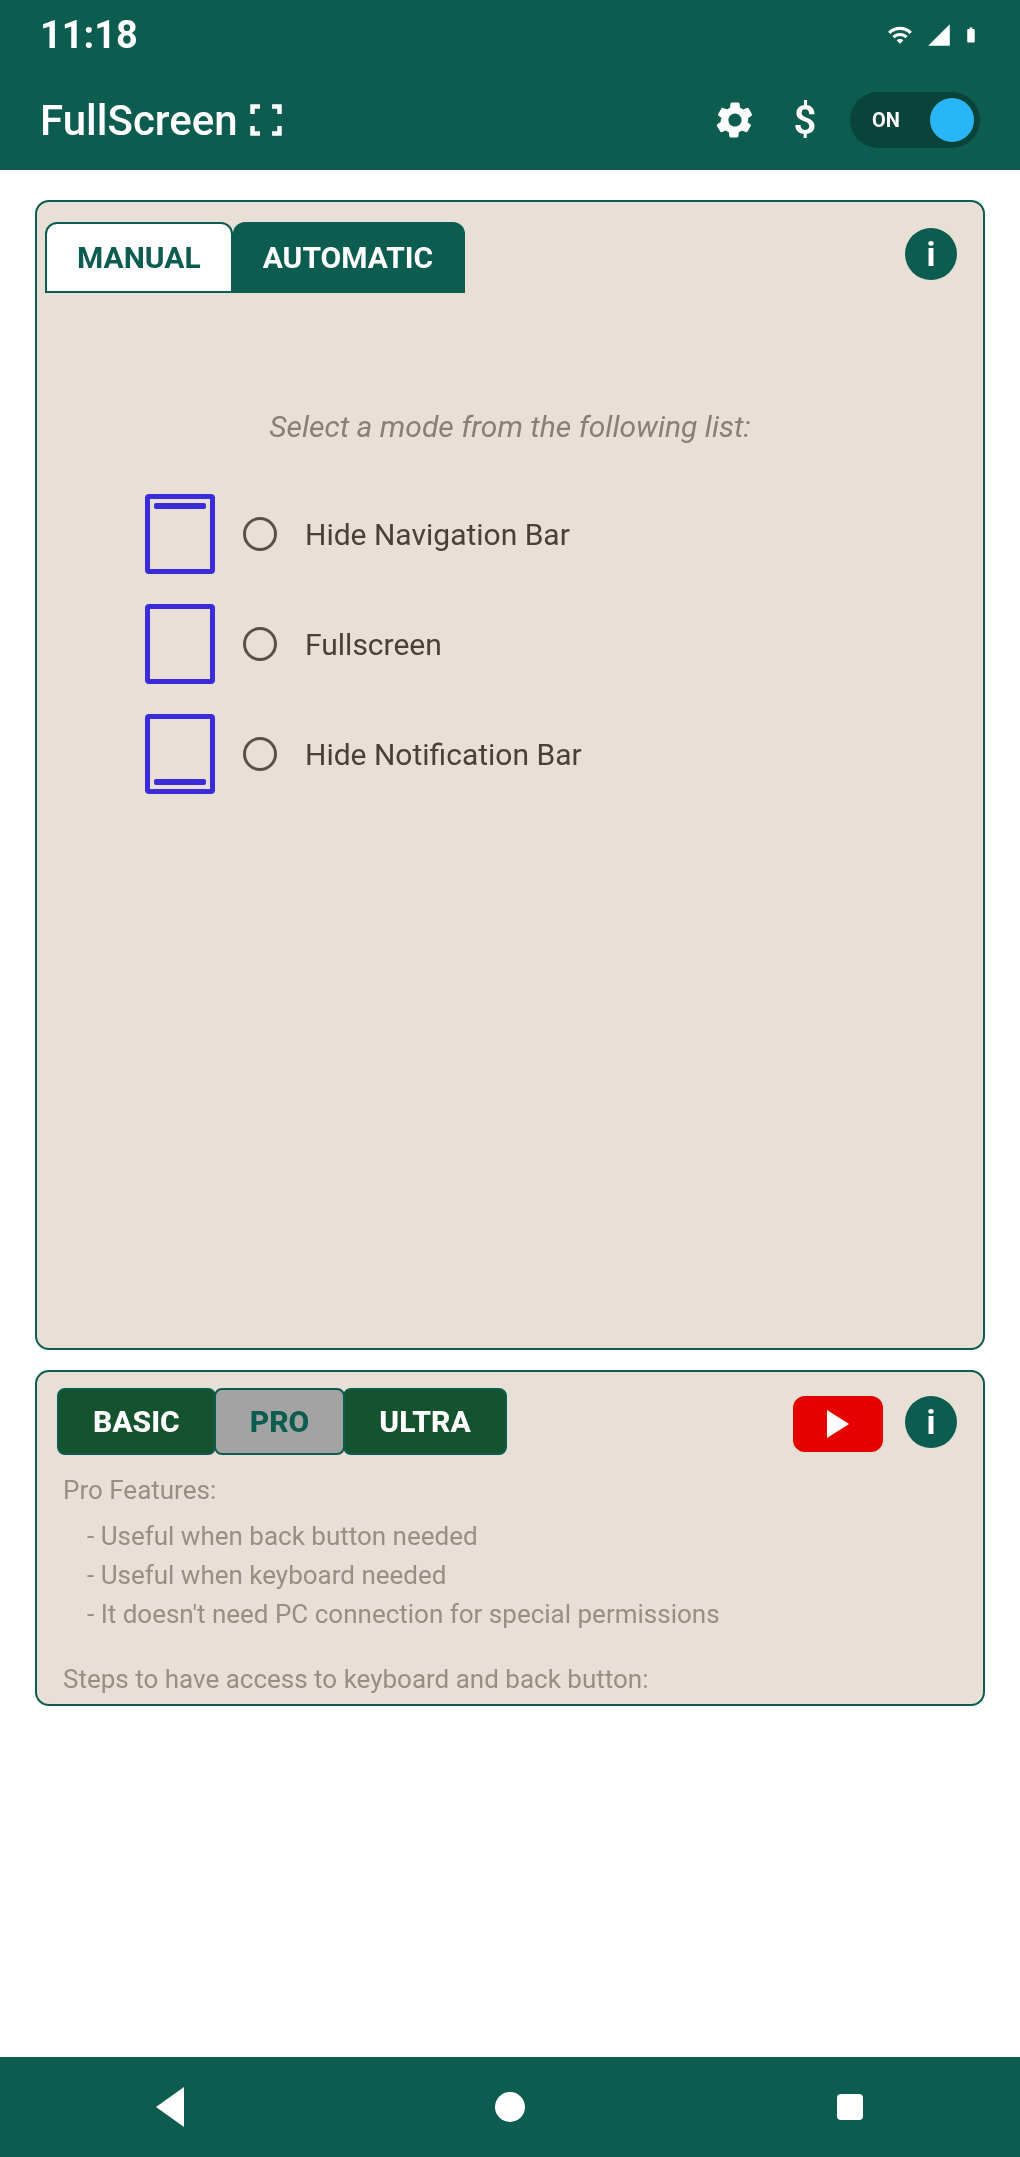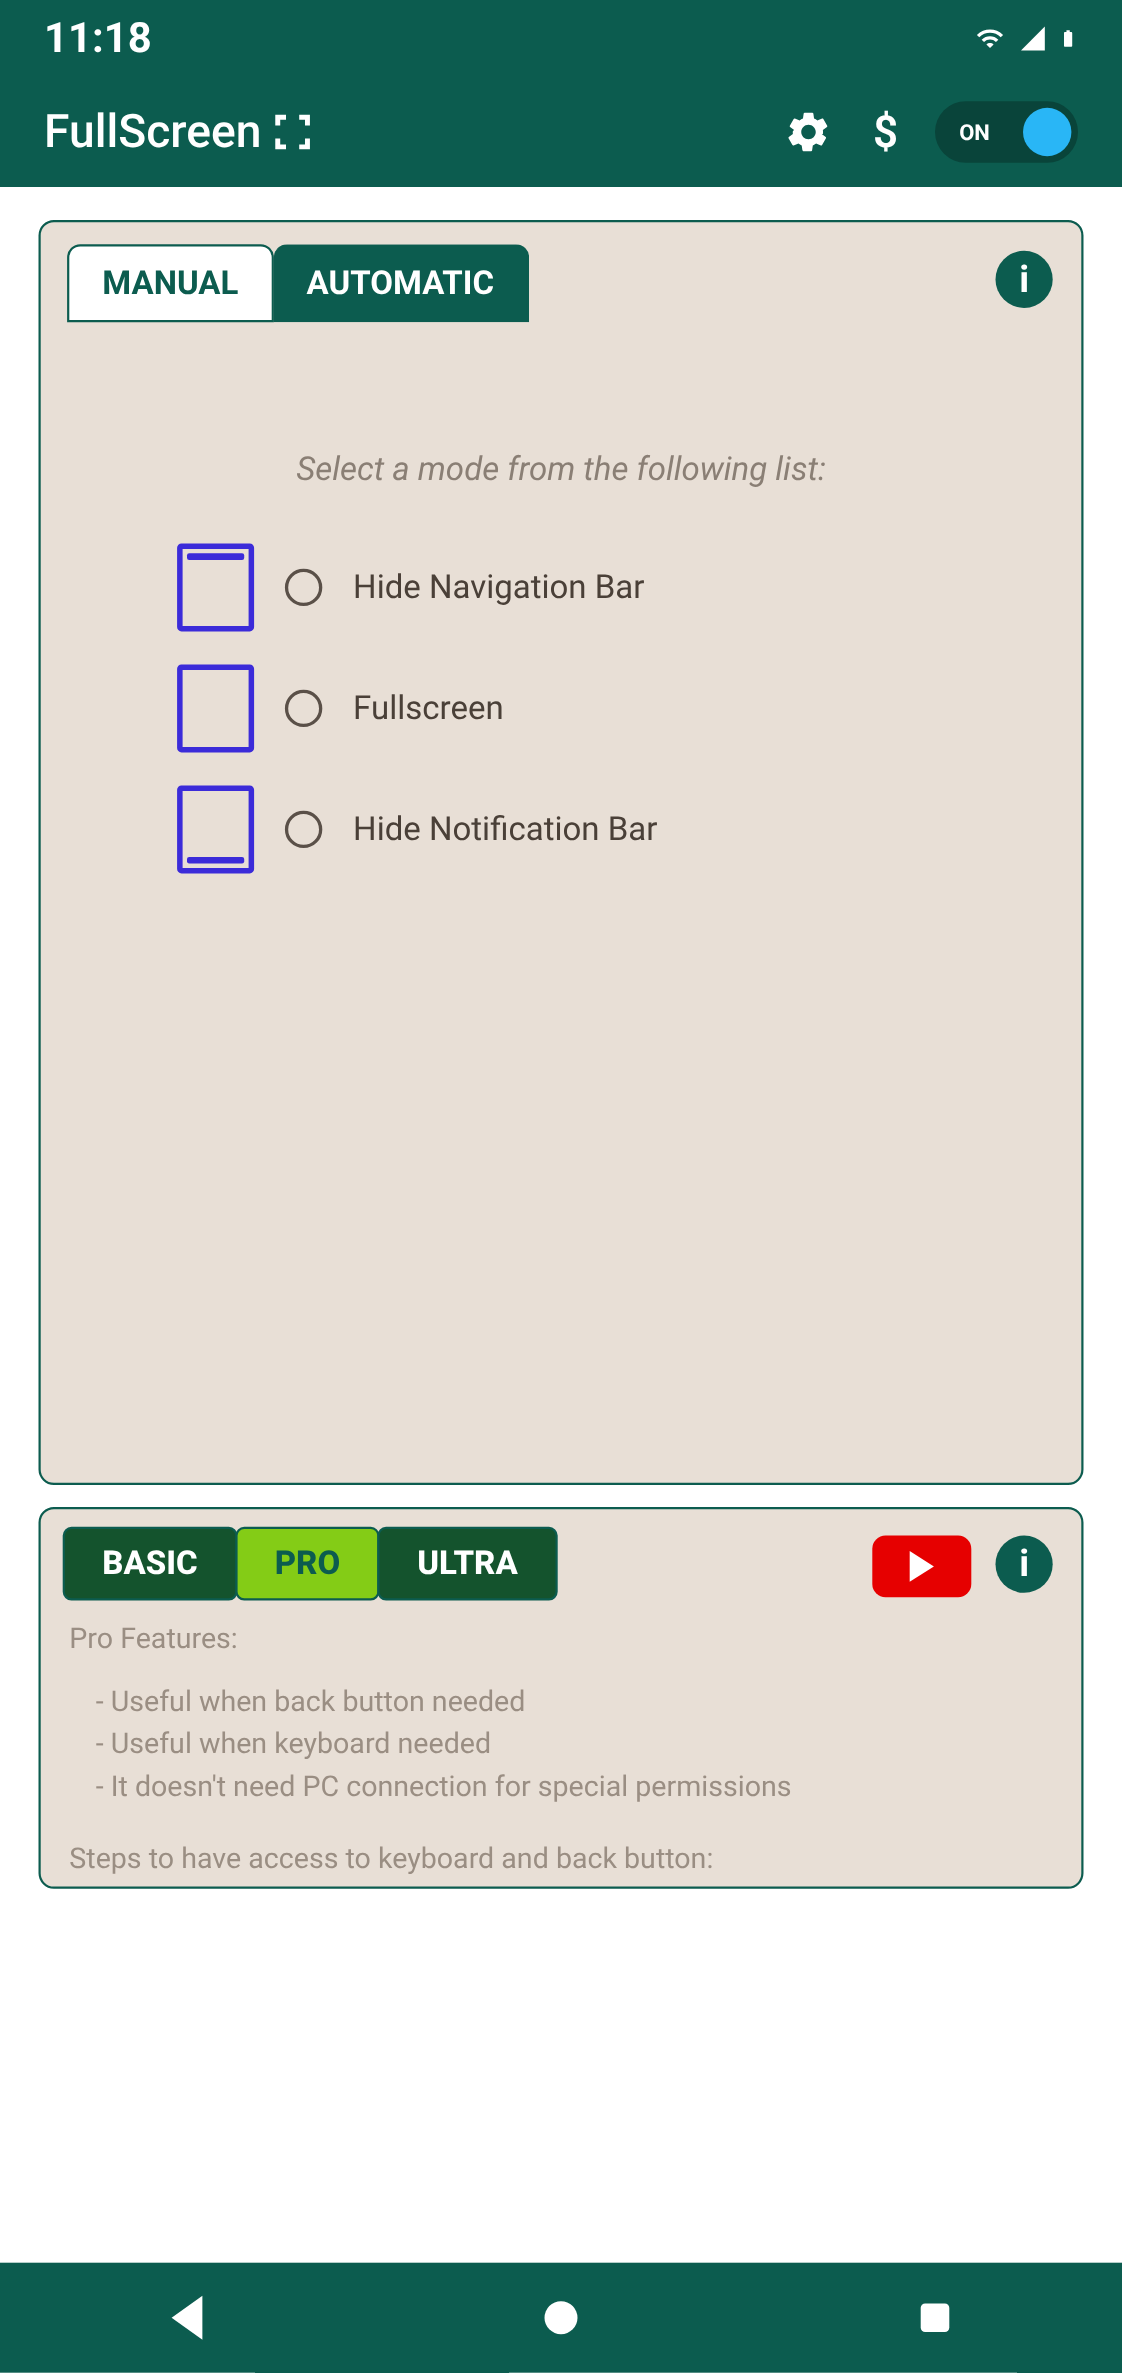--- a/index.html
+++ b/index.html
@@ -44,21 +44,21 @@
   .dollar { font-size:40px; font-weight:600; color:#fff; }
   .switch {
     width: 130px; height: 56px; background:#09443a; border-radius:30px;
     display:flex; align-items:center; padding:0 8px; position:relative;
   }
   .switch-label { color:#fff; font-size:20px; font-weight:700; margin-left:14px;}
   .switch-thumb { width:44px; height:44px; border-radius:50%; background:#29b6f6; position:absolute; right:6px;}
   .content { background:#fff; padding:30px 35px 0 35px; height:calc(2157px - 70px - 100px - 100px); overflow:hidden;}
   .card {
     border:2px solid #0c5c4f; border-radius:14px; background:#e8dfd6;
-    padding:20px 24px; position:relative;
+    padding:20px 8px; position:relative;
   }
   .card.mode-card { height:1150px; margin-bottom:20px;}
   .tabs { display:flex; gap:0;}
   .tab {
     padding:16px 30px; font-size:30px; font-weight:700; border-radius:12px 12px 0 0;
     border:2px solid #0c5c4f; min-width:170px; text-align:center;
   }
   .tab.active { background:#fff; color:#0c5c4f;}
   .tab.inactive { background:#0c5c4f; color:#fff; border-left:none;}
   .info-btn {
@@ -93,37 +93,37 @@
     content:""; width:16px; height:16px; background:#29b6f6; border-radius:50%;
   }
   .mode-label { font-size:30px; color:#4a4038;}
   .plan-card { position:relative; padding:16px 20px 10px 20px;}
   .plan-tabs { display:flex; gap:0; margin-bottom:20px; align-items:center;}
   .plan-tab {
     padding:14px 34px; font-size:30px; font-weight:800; border-radius:8px;
     border:2px solid #0c5c4f; text-align:center;
   }
   .plan-tab.filled { background:#14532d; color:#fff;}
-  .plan-tab.selected { background:#84cc16; color:#0c5c4f;}
+  .plan-tab.selected { background:#a3a3a3; color:#0c5c4f;}
   .plan-tabs .plan-tab + .plan-tab { margin-left:-2px;}
   .yt-btn {
     width:90px; height:56px; background:#e60000; border-radius:12px;
     display:flex; align-items:center; justify-content:center; position:absolute;
     right:100px; top:24px;
   }
   .yt-btn::after {
     content:""; width:0; height:0; border-left:22px solid #fff;
     border-top:14px solid transparent; border-bottom:14px solid transparent;
   }
   .plan-info {
     width:52px; height:52px; border-radius:50%; background:#0c5c4f; color:#fff;
     display:flex; align-items:center; justify-content:center; position:absolute;
     right:26px; top:24px; font-size:34px; font-weight:700;
   }
-  .features-title { font-size:26px; color:#9a8e83; margin-bottom:23px; margin-left:6px;}
+  .features-title { font-size:26px; color:#9a8e83; margin-bottom:12px; margin-left:6px;}
   .features-list { list-style:none; padding-left:30px;}
   .features-list li { font-size:26px; color:#9a8e83; line-height:1.5;}
   .features-list li::before { content:"- "; }
   .steps-text { font-size:26px; color:#9a8e83; margin-top:30px; margin-left:6px;}
   .navbar {
     height:100px; background:#0c5c4f; position:absolute; bottom:0; left:0; right:0;
     display:flex; align-items:center; justify-content:space-around;
   }
   .nav-btn { width:60px; height:60px; display:flex; align-items:center; justify-content:center;}
   .nav-back {

